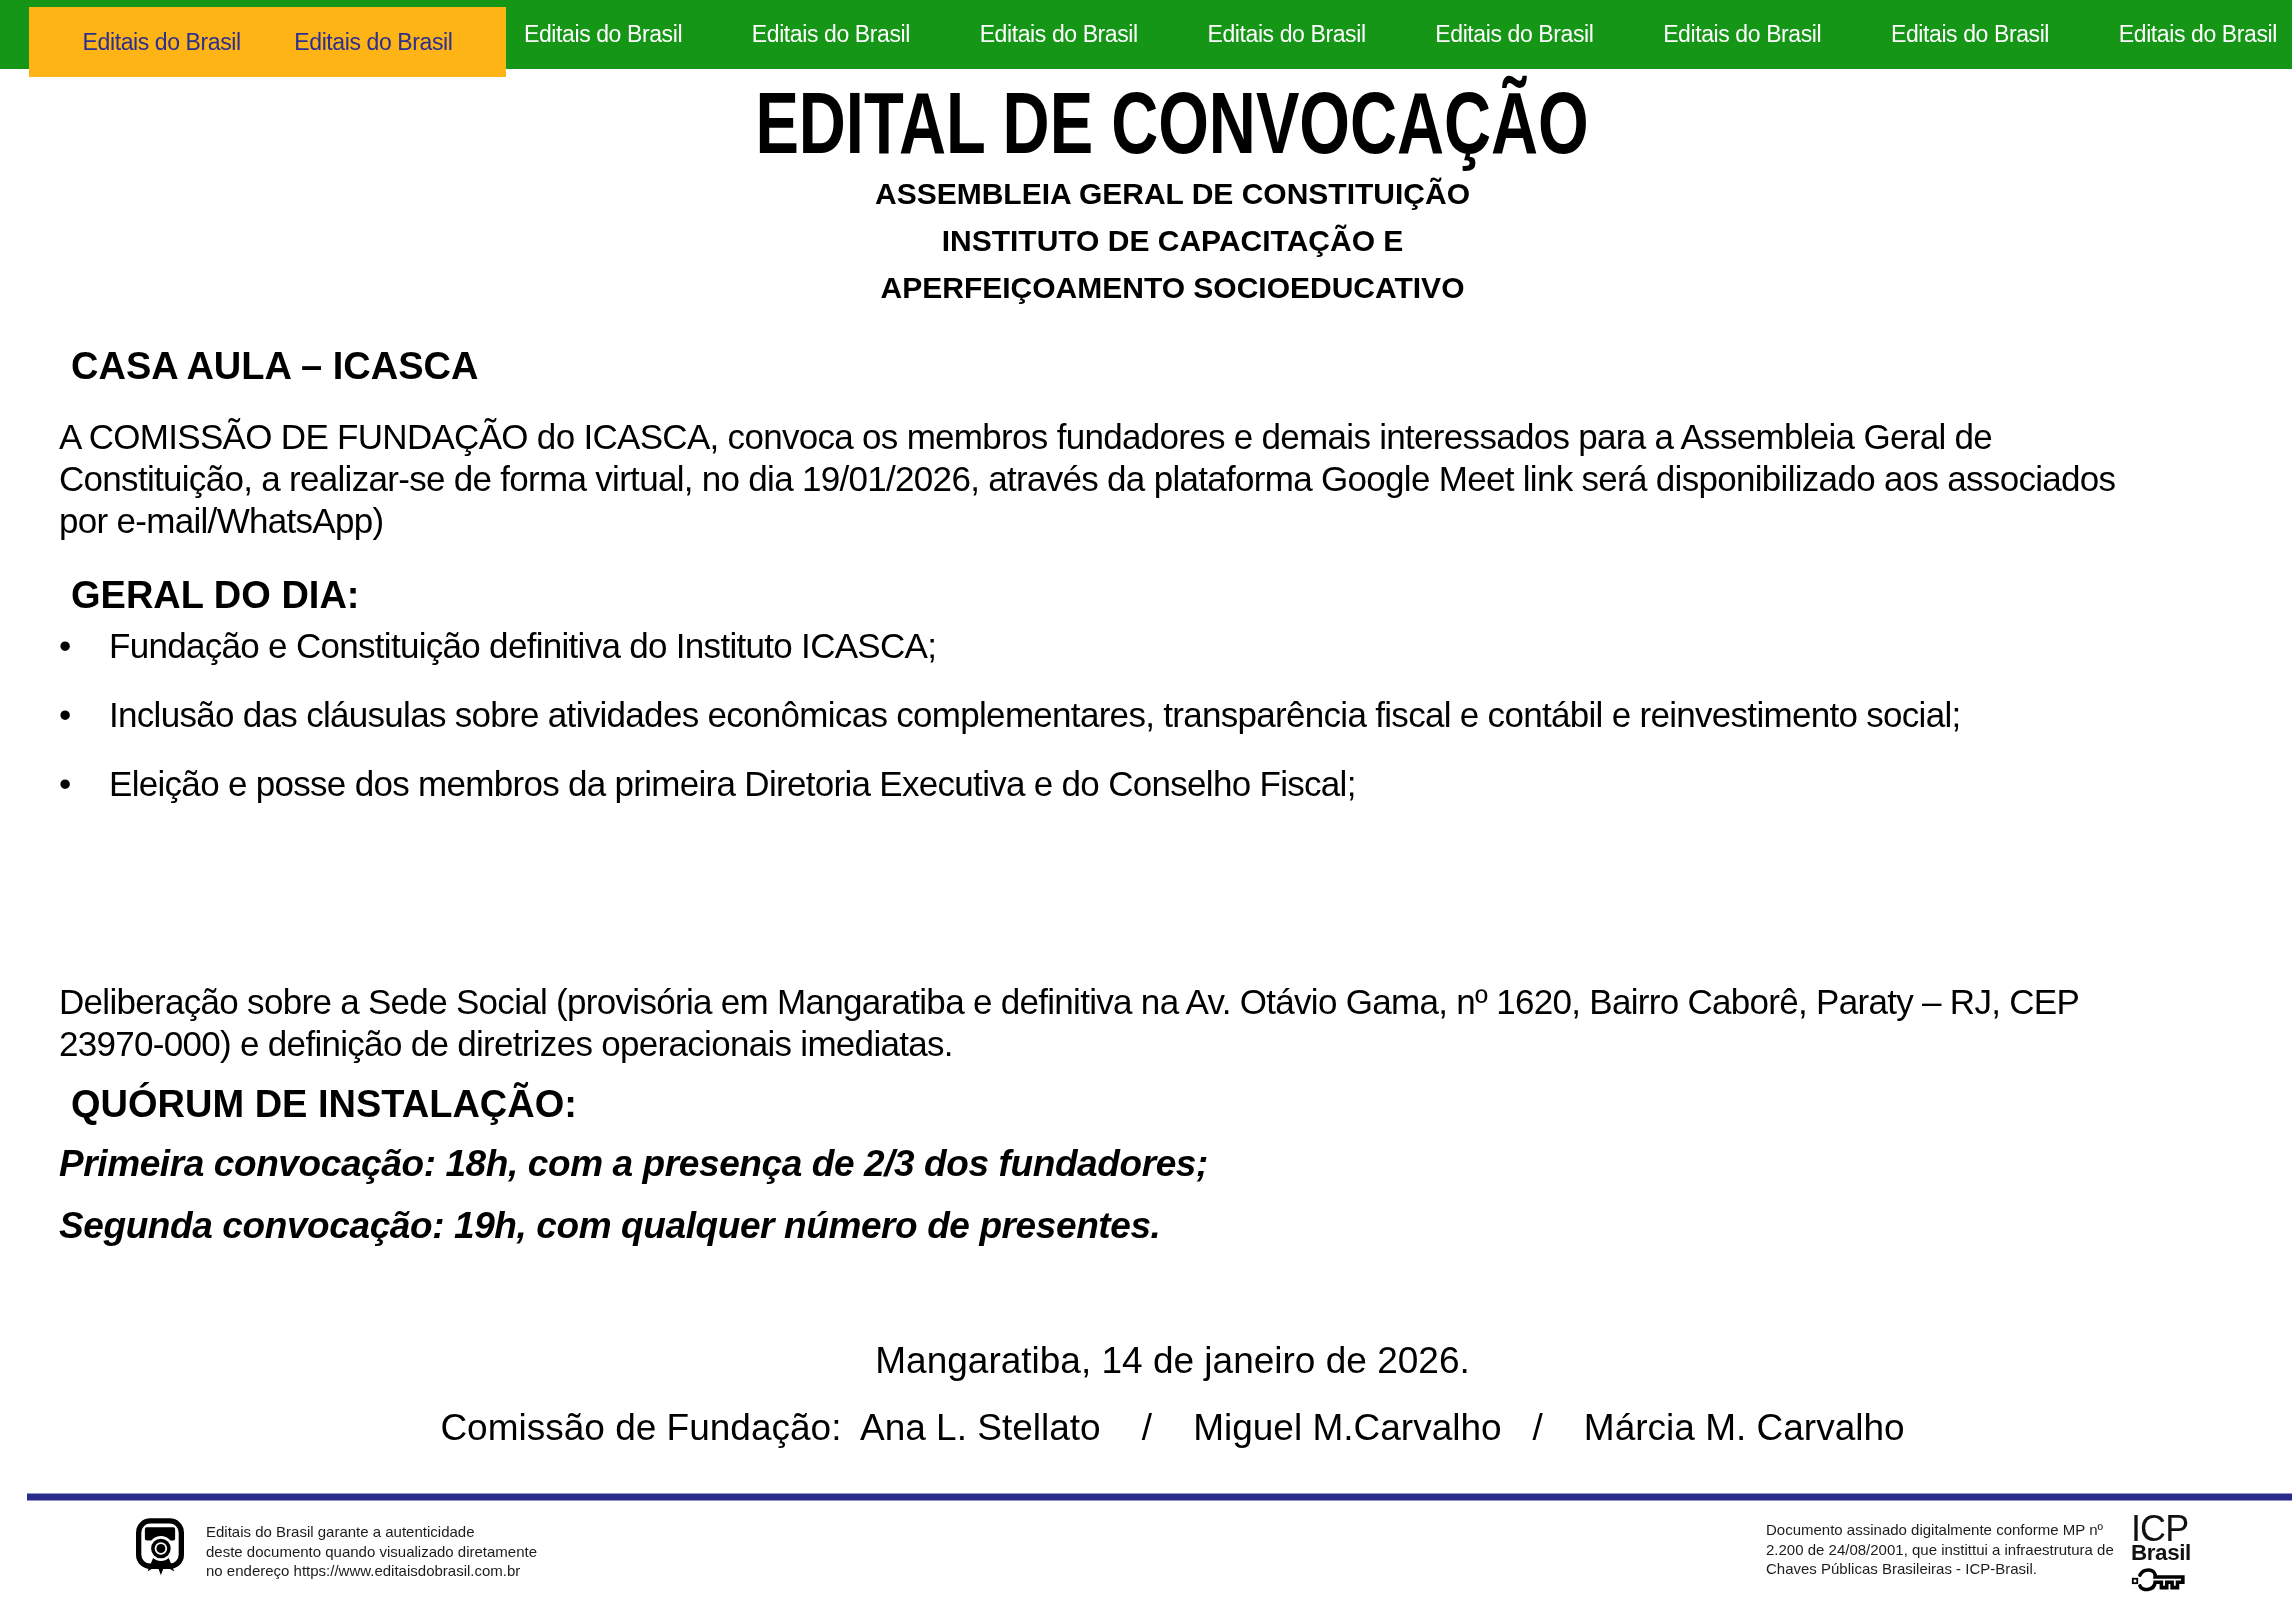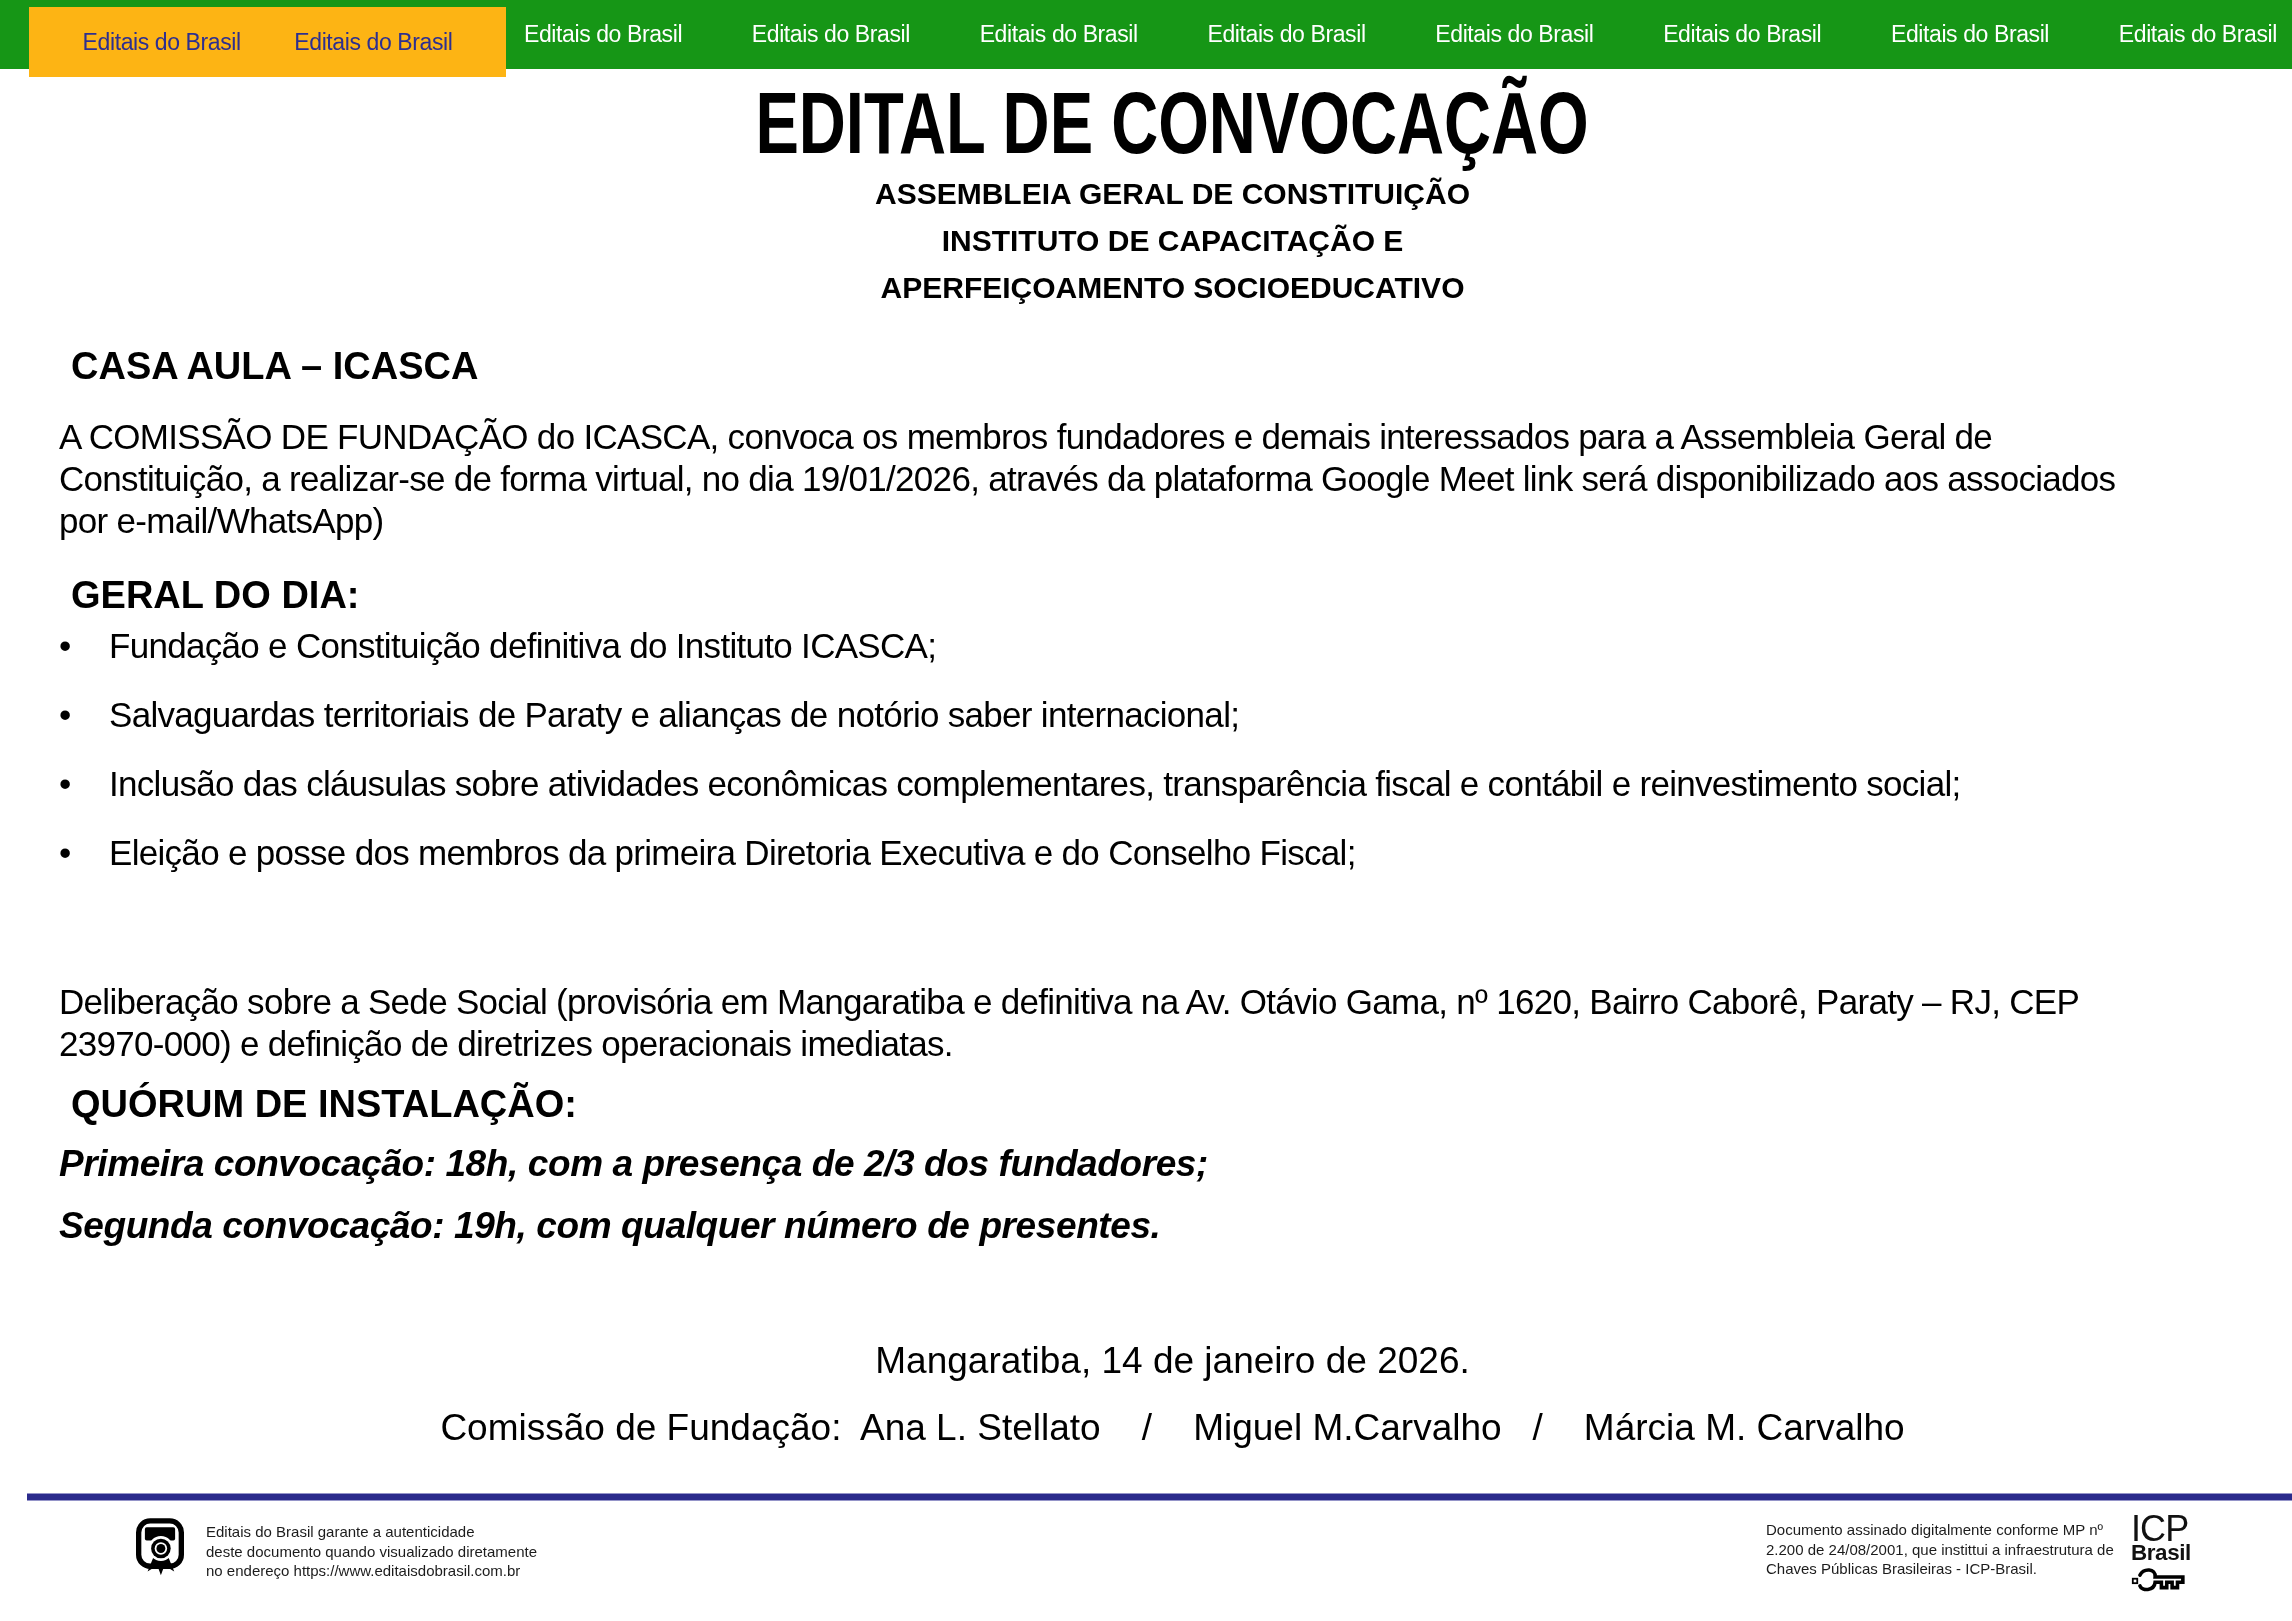--- a/index.html
+++ b/index.html
@@ -89,21 +89,20 @@
   <div class="abs bodytext intro">
     <div>A COMISSÃO DE FUNDAÇÃO do ICASCA, convoca os membros fundadores e demais interessados para a Assembleia Geral de</div>
     <div>Constituição, a realizar-se de forma virtual, no dia 19/01/2026, através da plataforma Google Meet link será disponibilizado aos associados</div>
     <div>por e-mail/WhatsApp)</div>
   </div>
 
   <h2 class="abs h-doc h-ordem">GERAL DO DIA:</h2>
 
   <ul class="abs bullets">
     <li>Fundação e Constituição definitiva do Instituto ICASCA;</li>
-    <li>Salvaguardas territoriais de Paraty e alianças de notório saber internacional;</li>
     <li>Inclusão das cláusulas sobre atividades econômicas complementares, transparência fiscal e contábil e reinvestimento social;</li>
     <li>Eleição e posse dos membros da primeira Diretoria Executiva e do Conselho Fiscal;</li>
   </ul>
 
   <div class="abs bodytext delib">
     <div>Deliberação sobre a Sede Social (provisória em Mangaratiba e definitiva na Av. Otávio Gama, nº 1620, Bairro Caborê, Paraty – RJ, CEP</div>
     <div>23970-000) e definição de diretrizes operacionais imediatas.</div>
   </div>
 
   <h2 class="abs h-doc h-quorum">QUÓRUM DE INSTALAÇÃO:</h2>

